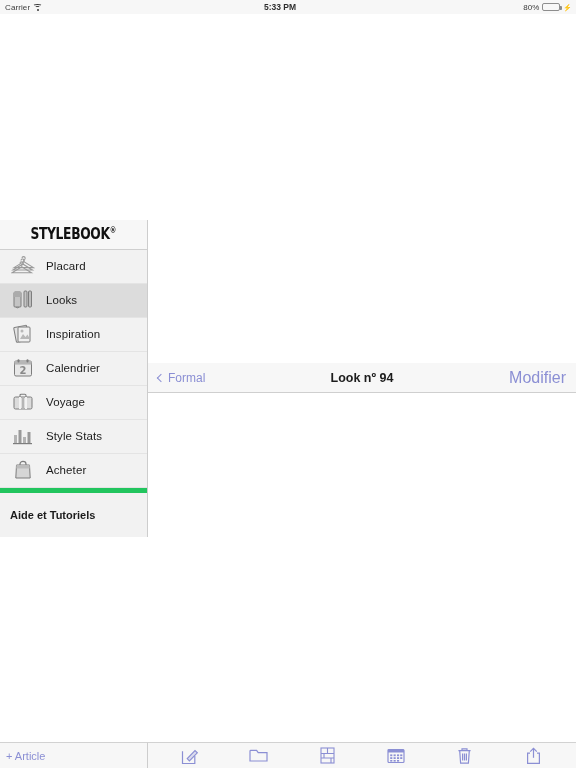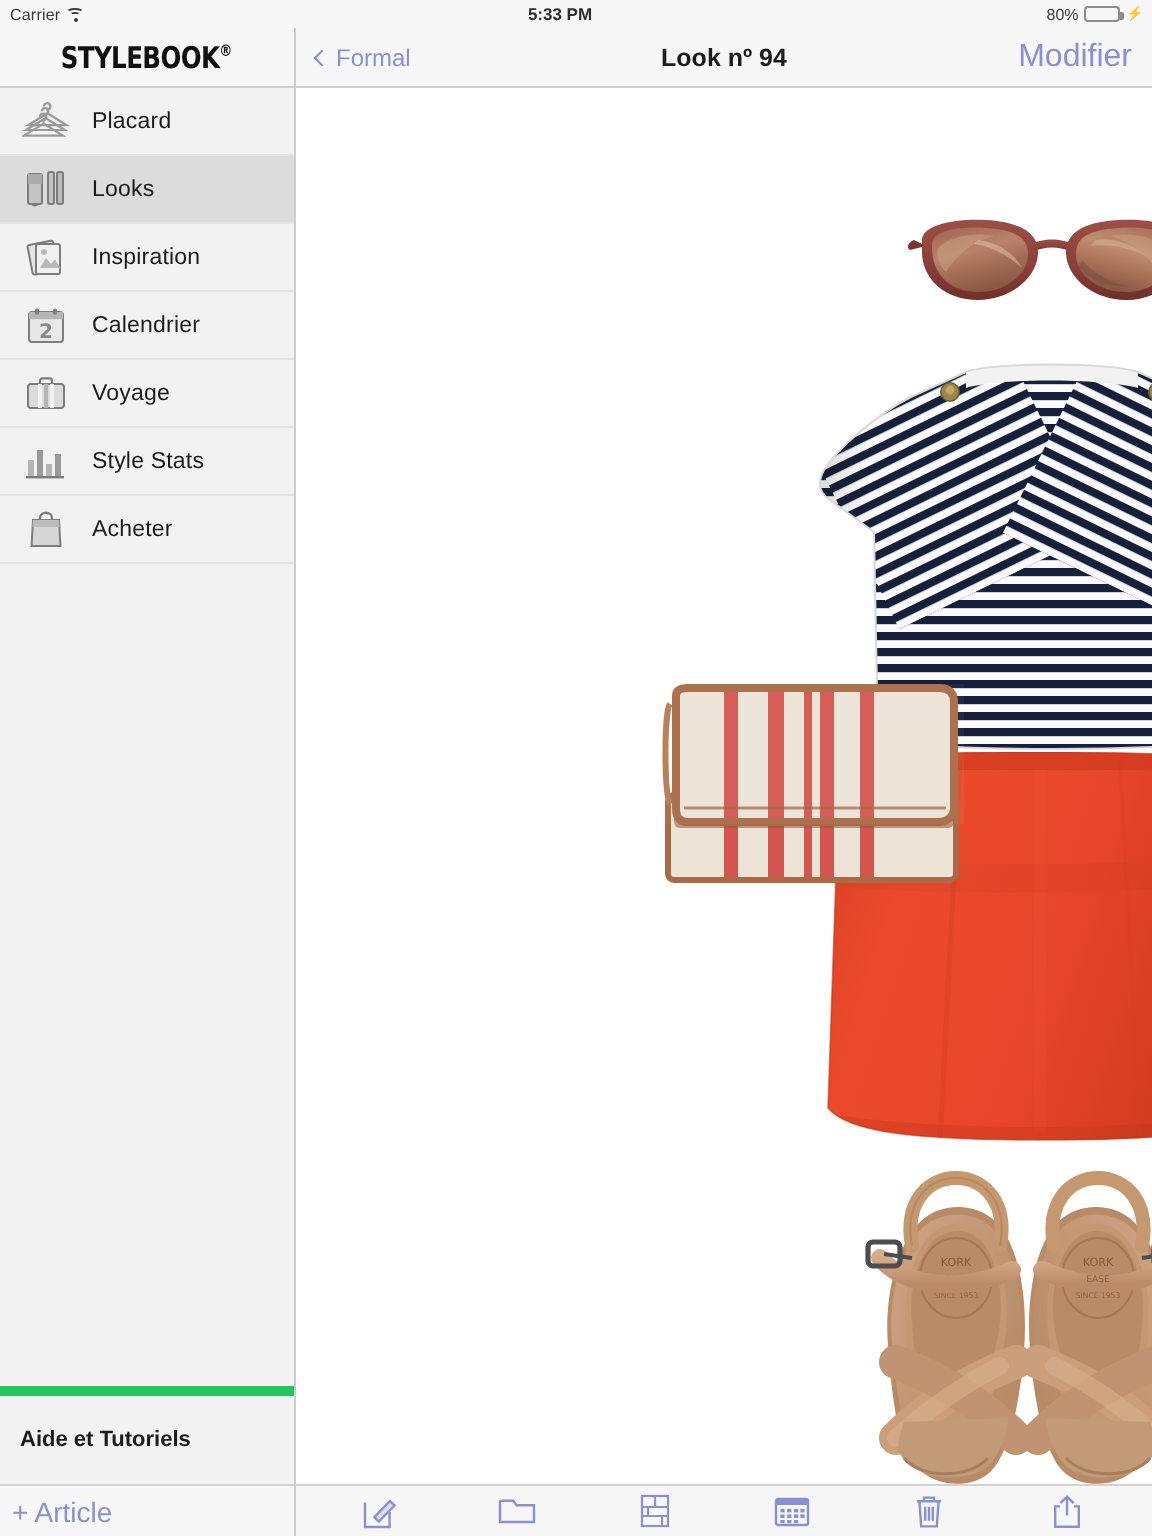--- a/index.html
+++ b/index.html
@@ -38,21 +38,21 @@
     position: relative; padding: 1px;
   }
   .batt-fill { height: 100%; width: 80%; background: #4cd964; border-radius: 1px; }
   .batt:after {
     content: ""; position: absolute; right: -2.5px; top: 2.2px;
     width: 1.6px; height: 3.4px; background: #8d8d8d; border-radius: 0 1px 1px 0;
   }
   .bolt { font-size: 7px; color: #3a3a3a; line-height: 1; }
 
   
-  .body-row { flex: 1 1 auto; display: flex; min-height: 0; }
+  .body-row { flex: 1 1 auto; display: flex; min-height: 0; align-items: center; }
 
   
   .sidebar {
     width: 148px; flex: 0 0 148px;
     background: #f2f2f2;
     border-right: 1px solid #cdcdcd;
     display: flex; flex-direction: column;
   }
   .brandbar {
     height: 30px; flex: 0 0 30px;
@@ -122,21 +122,21 @@
   
   .sandals { left: 278px; top: 533px; width: 175px; height: 172px; }
 
   
   .bottom-row { flex: 0 0 26px; display: flex; height: 26px; }
   .bl-left {
     width: 148px; flex: 0 0 148px;
     background: #f7f7f7; border-right: 1px solid #cdcdcd; border-top: 1px solid #d2d2d2;
     display: flex; align-items: center; padding-left: 6px;
   }
-  .add-article { font-size: 14px; color: #8b8fd4; }
+  .add-article { font-size: 11px; color: #8b8fd4; }
   .bl-right {
     flex: 1 1 auto; background: #f7f7f7; border-top: 1px solid #d2d2d2;
     display: flex; align-items: center; justify-content: space-around; padding: 0 8px;
   }
   .tb-btn { width: 30px; height: 22px; display: flex; align-items: center; justify-content: center; }
   .tb-btn svg { display: block; }
 </style>
 </head>
 <body>
 

